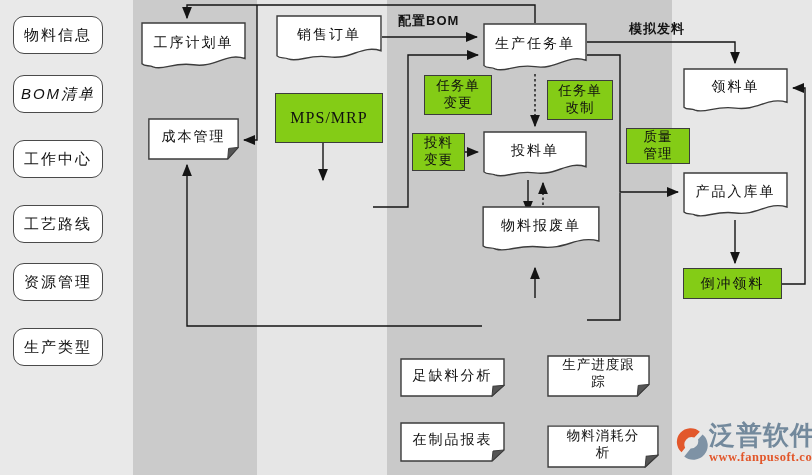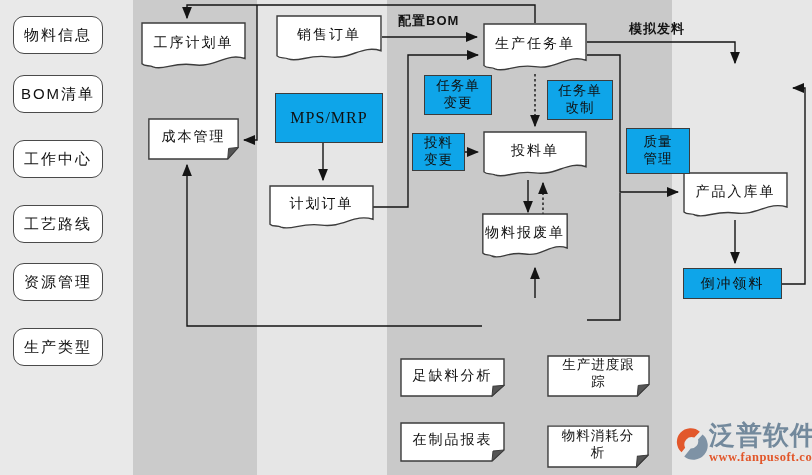--- a/index.html
+++ b/index.html
@@ -10,21 +10,21 @@
   #band3{left:257px;width:130px;background:#e6e6e6;}
   #band4{left:387px;width:285px;background:#c9c9c9;}
   #band5{left:672px;width:140px;background:#e7e7e7;}
 
   #edges{position:absolute;left:0;top:0;width:812px;height:475px;}
 
   .node{position:absolute;display:flex;align-items:center;justify-content:center;
         text-align:center;color:#101010;font-size:14px;box-sizing:border-box;}
   .lbl{white-space:pre-line;line-height:1.25;letter-spacing:2px;position:relative;z-index:1;}
   .side{background:#fff;border:1.6px solid #4a4a4a;border-radius:11px;font-size:15px;}
-  .rect{background:#0ea5e9;border:1.4px solid #3c3c3c;}
+  .rect{background:#84cc16;border:1.4px solid #3c3c3c;}
   .doc .shp,.card .shp{position:absolute;left:0;top:0;width:100%;height:100%;}
   .doc .lbl{padding-bottom:7px;}
   .card .lbl{padding-bottom:4px;}
   .serif .lbl{font-family:"Liberation Serif",serif;font-size:16px;letter-spacing:1px;}
 
   .edge-label{position:absolute;font-size:13px;font-weight:bold;color:#141414;letter-spacing:1px;}
 
   .watermark{position:absolute;left:676px;top:421px;display:flex;align-items:flex-start;}
   .logo{width:33px;height:36px;margin-top:5px;}
   .wm-brand{font-size:26px;font-weight:bold;color:#73899c;letter-spacing:1px;line-height:1.1;}
@@ -67,21 +67,21 @@
       <path d="M482,326 L187,326 L187,165" marker-end="url(#ah)"></path>
     </g>
   </svg>
 
   <div class="edge-label" style="left:398px;top:12px;">配置BOM</div>
   <div class="edge-label" style="left:629px;top:20px;text-align:right;">模拟发料</div>
 
   <div class="node side" style="left:13px;top:16px;width:90px;height:38px;">
       <span class="lbl">物料信息</span>
     </div>
-  <div class="node side" style="left:13px;top:75px;width:90px;height:38px;">
+  <div class="node side" style="left:13px;top:75px;width:90px;height:38px;font-style:italic;">
       <span class="lbl">BOM清单</span>
     </div>
   <div class="node side" style="left:13px;top:140px;width:90px;height:38px;">
       <span class="lbl">工作中心</span>
     </div>
   <div class="node side" style="left:13px;top:205px;width:90px;height:38px;">
       <span class="lbl">工艺路线</span>
     </div>
   <div class="node side" style="left:13px;top:263px;width:90px;height:38px;">
       <span class="lbl">资源管理</span>
@@ -101,37 +101,37 @@
         <path d="M1,1 H103 V35 C84,29 74,44 52,41 C32,38 22,47 12,43 C8,41 4,43 1,40 Z" fill="#fff" stroke="#3c3c3c" stroke-width="1.4" vector-effect="non-scaling-stroke"></path>
       </svg>
     <span class="lbl">销售订单</span>
   </div>
   <div class="node doc" style="left:483px;top:23px;width:104px;height:49px;">
     <svg class="shp" viewBox="0 0 104 46" preserveAspectRatio="none">
         <path d="M1,1 H103 V35 C84,29 74,44 52,41 C32,38 22,47 12,43 C8,41 4,43 1,40 Z" fill="#fff" stroke="#3c3c3c" stroke-width="1.4" vector-effect="non-scaling-stroke"></path>
       </svg>
     <span class="lbl">生产任务单</span>
   </div>
-  <div class="node doc" style="left:269px;top:185px;width:105px;height:45px;">
-    <svg class="shp" viewBox="0 0 104 46" preserveAspectRatio="none">
-        <path d="M1,1 H103 V35 C84,29 74,44 52,41 C32,38 22,47 12,43 C8,41 4,43 1,40 Z" fill="#fff" stroke="#3c3c3c" stroke-width="1.4" vector-effect="non-scaling-stroke"></path>
-      </svg>
-    <span class="lbl">计划订单</span>
-  </div>
   <div class="node doc" style="left:483px;top:131px;width:104px;height:47px;">
     <svg class="shp" viewBox="0 0 104 46" preserveAspectRatio="none">
         <path d="M1,1 H103 V35 C84,29 74,44 52,41 C32,38 22,47 12,43 C8,41 4,43 1,40 Z" fill="#fff" stroke="#3c3c3c" stroke-width="1.4" vector-effect="non-scaling-stroke"></path>
       </svg>
     <span class="lbl">投料单</span>
   </div>
-  <div class="node doc" style="left:482px;top:213px;width:86px;height:46px;">
+  <div class="node doc" style="left:482px;top:206px;width:118px;height:46px;">
     <svg class="shp" viewBox="0 0 104 46" preserveAspectRatio="none">
         <path d="M1,1 H103 V35 C84,29 74,44 52,41 C32,38 22,47 12,43 C8,41 4,43 1,40 Z" fill="#fff" stroke="#3c3c3c" stroke-width="1.4" vector-effect="non-scaling-stroke"></path>
       </svg>
     <span class="lbl">物料报废单</span>
+  </div>
+  <div class="node doc" style="left:683px;top:68px;width:105px;height:45px;">
+    <svg class="shp" viewBox="0 0 104 46" preserveAspectRatio="none">
+        <path d="M1,1 H103 V35 C84,29 74,44 52,41 C32,38 22,47 12,43 C8,41 4,43 1,40 Z" fill="#fff" stroke="#3c3c3c" stroke-width="1.4" vector-effect="non-scaling-stroke"></path>
+      </svg>
+    <span class="lbl">领料单</span>
   </div>
   <div class="node doc" style="left:683px;top:172px;width:105px;height:46px;">
     <svg class="shp" viewBox="0 0 104 46" preserveAspectRatio="none">
         <path d="M1,1 H103 V35 C84,29 74,44 52,41 C32,38 22,47 12,43 C8,41 4,43 1,40 Z" fill="#fff" stroke="#3c3c3c" stroke-width="1.4" vector-effect="non-scaling-stroke"></path>
       </svg>
     <span class="lbl">产品入库单</span>
   </div>
 
   <div class="node card" style="left:148px;top:118px;width:91px;height:42px;">
     <svg class="shp" viewBox="0 0 105 40" preserveAspectRatio="none">
@@ -155,21 +155,21 @@
     <span class="lbl" style="font-size:13.5px;letter-spacing:1px;">生产进度跟
 踪</span>
   </div>
   <div class="node card" style="left:400px;top:422px;width:105px;height:40px;justify-content:center;">
     <svg class="shp" viewBox="0 0 105 40" preserveAspectRatio="none">
         <path d="M1,1 H104 V28 L92,39 H1 Z" fill="#fff" stroke="#3c3c3c" stroke-width="1.4" vector-effect="non-scaling-stroke"></path>
         <path d="M104,28 L92,39 L93,29 Z" fill="#555" stroke="#3c3c3c" stroke-width="1" vector-effect="non-scaling-stroke"></path>
       </svg>
     <span class="lbl">在制品报表</span>
   </div>
-  <div class="node card" style="left:547px;top:425px;width:102px;height:43px;">
+  <div class="node card" style="left:547px;top:425px;width:112px;height:43px;">
     <svg class="shp" viewBox="0 0 105 40" preserveAspectRatio="none">
         <path d="M1,1 H104 V28 L92,39 H1 Z" fill="#fff" stroke="#3c3c3c" stroke-width="1.4" vector-effect="non-scaling-stroke"></path>
         <path d="M104,28 L92,39 L93,29 Z" fill="#555" stroke="#3c3c3c" stroke-width="1" vector-effect="non-scaling-stroke"></path>
       </svg>
     <span class="lbl" style="font-size:13.5px;letter-spacing:1px;">物料消耗分
 析</span>
   </div>
 
   <div class="node rect serif" style="left:275px;top:93px;width:108px;height:50px;">
       <span class="lbl">MPS/MRP</span>
@@ -179,21 +179,21 @@
 变更</span>
     </div>
   <div class="node rect" style="left:547px;top:80px;width:66px;height:40px;">
       <span class="lbl" style="font-size:13.5px;letter-spacing:1px;">任务单
 改制</span>
     </div>
   <div class="node rect" style="left:412px;top:133px;width:53px;height:38px;">
       <span class="lbl" style="font-size:13.5px;letter-spacing:1px;">投料
 变更</span>
     </div>
-  <div class="node rect" style="left:626px;top:128px;width:64px;height:46px;">
+  <div class="node rect" style="left:626px;top:128px;width:64px;height:36px;">
       <span class="lbl" style="font-size:13.5px;letter-spacing:1px;">质量
 管理</span>
     </div>
   <div class="node rect" style="left:683px;top:268px;width:99px;height:31px;">
       <span class="lbl">倒冲领料</span>
     </div>
 
   <div class="watermark">
     <svg class="logo" viewBox="0 0 36 36">
       <path d="M6,27 A15,15 0 0 1 26,4.5 L20,11 A8,8 0 0 0 10,22 Z" fill="#e2572b"></path>

